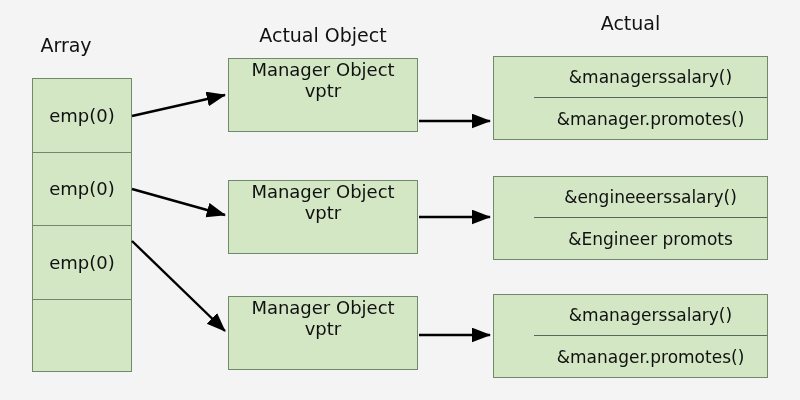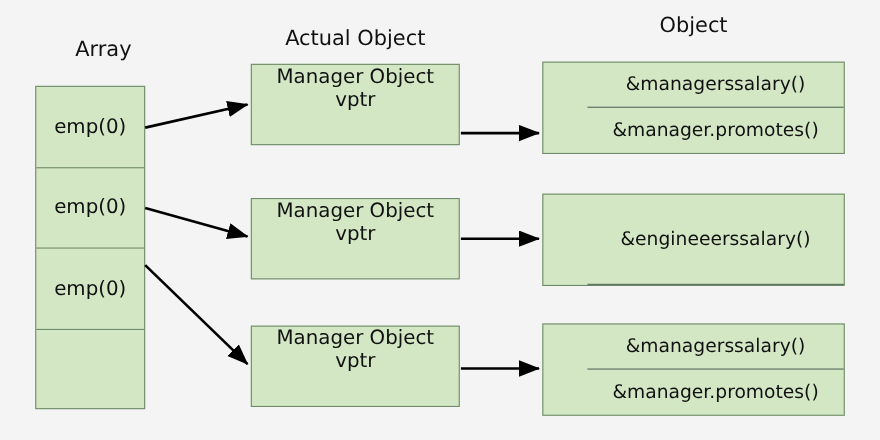--- a/index.html
+++ b/index.html
@@ -19,21 +19,21 @@
     height: 400px;
   }
   .col-title {
     position: absolute;
     font-size: 19px;
     color: #111111;
     text-align: center;
     white-space: nowrap;
     letter-spacing: 0px;
   }
-  #title-array   { left: 44px;  top: 34px;  width: 100px; }
+  #title-array   { left: 16px;  top: 34px;  width: 100px; }
   #title-actual  { left: 228px; top: 24px;  width: 190px; }
   #title-vtable  { left: 493px; top: 12px;  width: 275px; }
 
   .gbox {
     position: absolute;
     background: #d3e7c5;
     border: 1.6px solid #6f8a6a;
     box-sizing: border-box;
   }
 
@@ -107,21 +107,21 @@
     pointer-events: none;
   }
 </style>
 </head>
 <body>
 
 <div id="canvas">
 
   <div class="col-title" id="title-array">Array</div>
   <div class="col-title" id="title-actual">Actual Object</div>
-  <div class="col-title" id="title-vtable">Object</div>
+  <div class="col-title" id="title-vtable">Actual</div>
 
   <div class="gbox" id="array-box">
     <div class="array-cell sep" style="top:0px;">emp(0)</div>
     <div class="array-cell sep" style="top:73.5px;">emp(0)</div>
     <div class="array-cell sep" style="top:147px;">emp(0)</div>
     <div class="array-cell" style="top:220.5px;"></div>
   </div>
 
   <div class="gbox obj-box" id="obj-1">
     <span>Manager Object</span>
@@ -135,20 +135,21 @@
     <span>Manager Object</span>
     <span>vptr</span>
   </div>
 
   <div class="gbox vt-box" id="vt-1">
     <div class="vt-row sep">&amp;managerssalary()</div>
     <div class="vt-row">&amp;manager.promotes()</div>
   </div>
   <div class="gbox vt-box" id="vt-2">
     <div class="vt-row sep">&amp;engineeerssalary()</div>
+    <div class="vt-row">&amp;Engineer promots</div>
   </div>
   <div class="gbox vt-box" id="vt-3">
     <div class="vt-row sep">&amp;managerssalary()</div>
     <div class="vt-row">&amp;manager.promotes()</div>
   </div>
 
   <svg id="arrows" viewBox="0 0 800 400">
     <defs>
       <marker id="ah" markerWidth="9" markerHeight="9" refX="7.6" refY="3.1" orient="auto" markerUnits="strokeWidth">
         <path d="M0,0 L8,3.1 L0,6.2 z" fill="#000000"></path>

